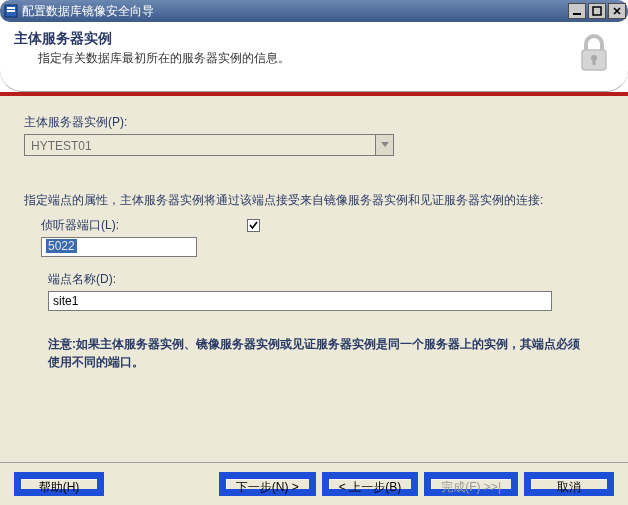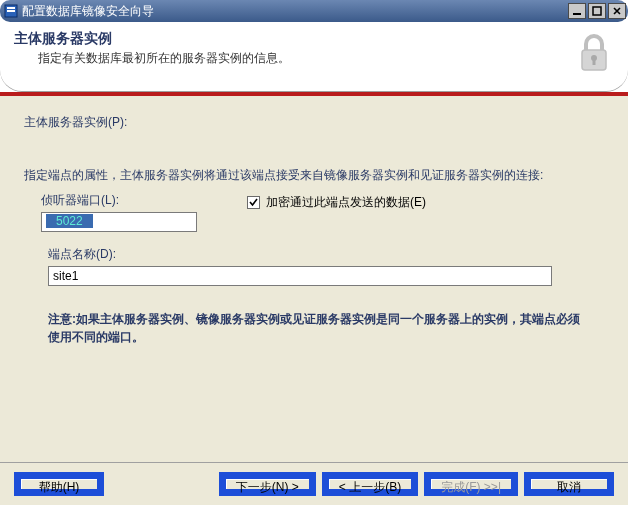--- a/index.html
+++ b/index.html
@@ -114,22 +114,22 @@
     height: 20px;
     border: 1px solid #7a7a7a;
     background: #fff;
     padding: 1px 4px;
     font-family: inherit;
     font-size: 12px;
   }
   .text-input.wide { width: 504px; }
   .selected-text {
     background: #3a6bb0;
-    color: #5eead4;
-    padding: 0 10px;
+    color: #e5e5e5;
+    padding: 0 2px;
     display: inline-block;
     min-width: 30px;
   }
   .check-row {
     display: flex;
     align-items: center;
     gap: 6px;
     margin-top: 2px;
   }
   .checkbox {
@@ -219,37 +219,44 @@
       <rect x="8" y="20" width="24" height="20" rx="3" fill="#d5d5d5" stroke="#bfbfbf" stroke-width="1.5"></rect>
       <circle cx="20" cy="28" r="3" fill="#a9a9a9"></circle>
       <rect x="18.5" y="29" width="3" height="6" fill="#a9a9a9"></rect>
     </svg>
   </span>
 </div>
 
 <div class="body-panel">
 
   <div class="field-label">主体服务器实例(P):</div>
+  <div class="combo" aria-disabled="true">
+    <div class="combo-text">HYTEST01</div>
+    <div class="combo-btn">
+      <svg width="8" height="6" viewBox="0 0 8 6">
+          <path d="M0 0 L8 0 L4 5 Z" fill="#888"></path>
+        </svg>
+    </div>
+  </div>
 
   <div class="desc">指定端点的属性，主体服务器实例将通过该端点接受来自镜像服务器实例和见证服务器实例的连接:</div>
 
   <div class="port-row">
     <div class="listener-col">
       <div class="field-label">侦听器端口(L):</div>
       <div class="text-input">
         <span class="selected-text">5022</span>
       </div>
     </div>
     <div class="check-row">
       <span class="checkbox">
         <svg width="11" height="11" viewBox="0 0 11 11">
             <path d="M2 5 L4.5 8 L9 2" fill="none" stroke="#000" stroke-width="1.6"></path>
           </svg>
       </span>
-      <span>加密通过此端点发送的数据(E)</span>
     </div>
   </div>
 
   <div class="endpoint-col">
     <div class="field-label">端点名称(D):</div>
     <input class="text-input wide" type="text" value="site1" style="">
   </div>
 
   <div class="note">注意:如果主体服务器实例、镜像服务器实例或见证服务器实例是同一个服务器上的实例，其端点必须使用不同的端口。</div>
 </div>

